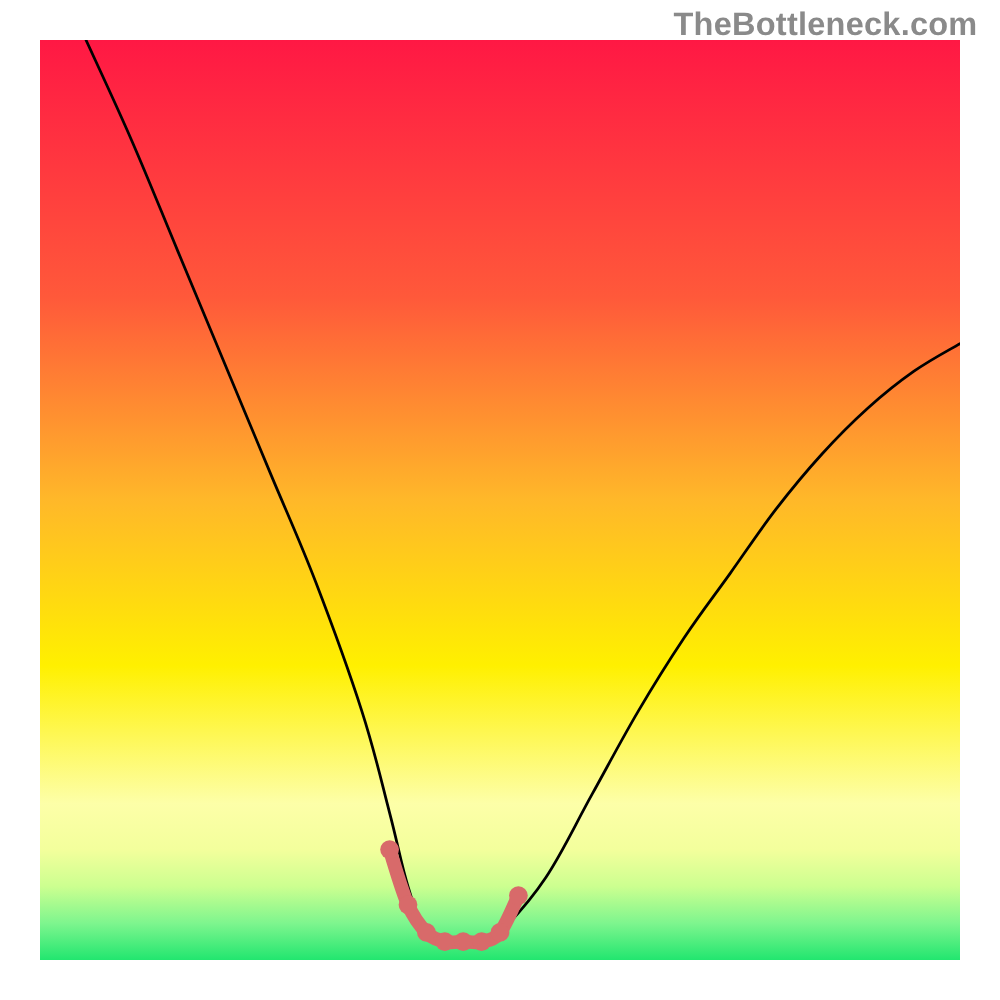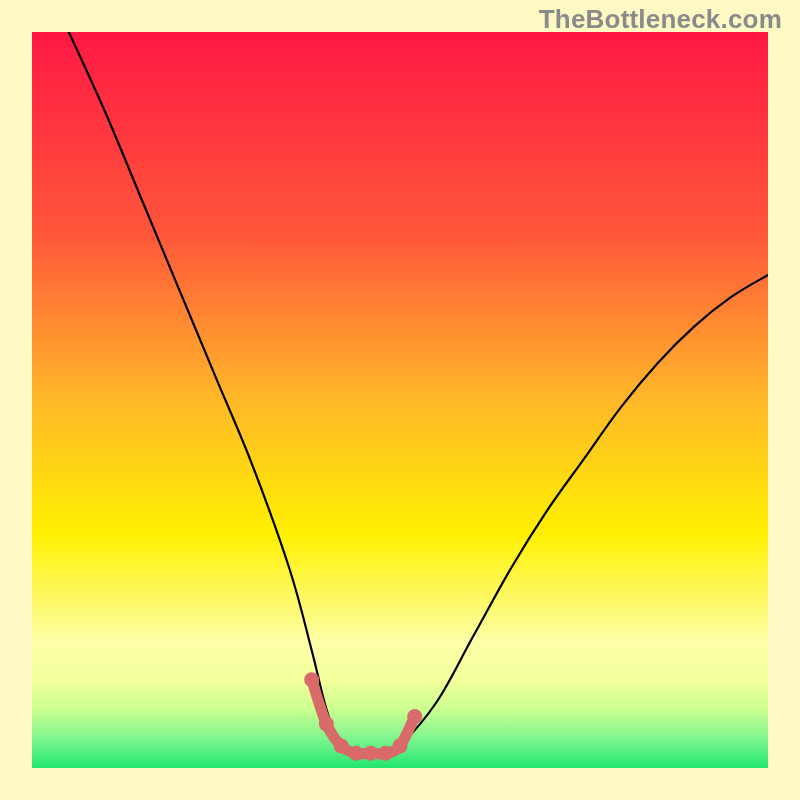--- a/index.html
+++ b/index.html
@@ -9,21 +9,21 @@
     height: 800px;
     background: #000;
     overflow: hidden;
   }
   .frame {
     position: absolute;
     top: 0;
     left: 0;
     width: 800px;
     height: 800px;
-    background: #fef9c3;
+    background: #ffffff;
   }
   .plot {
     position: absolute;
     top: 32px;
     left: 32px;
     width: 736px;
     height: 736px;
   }
   .watermark {
     position: absolute;

